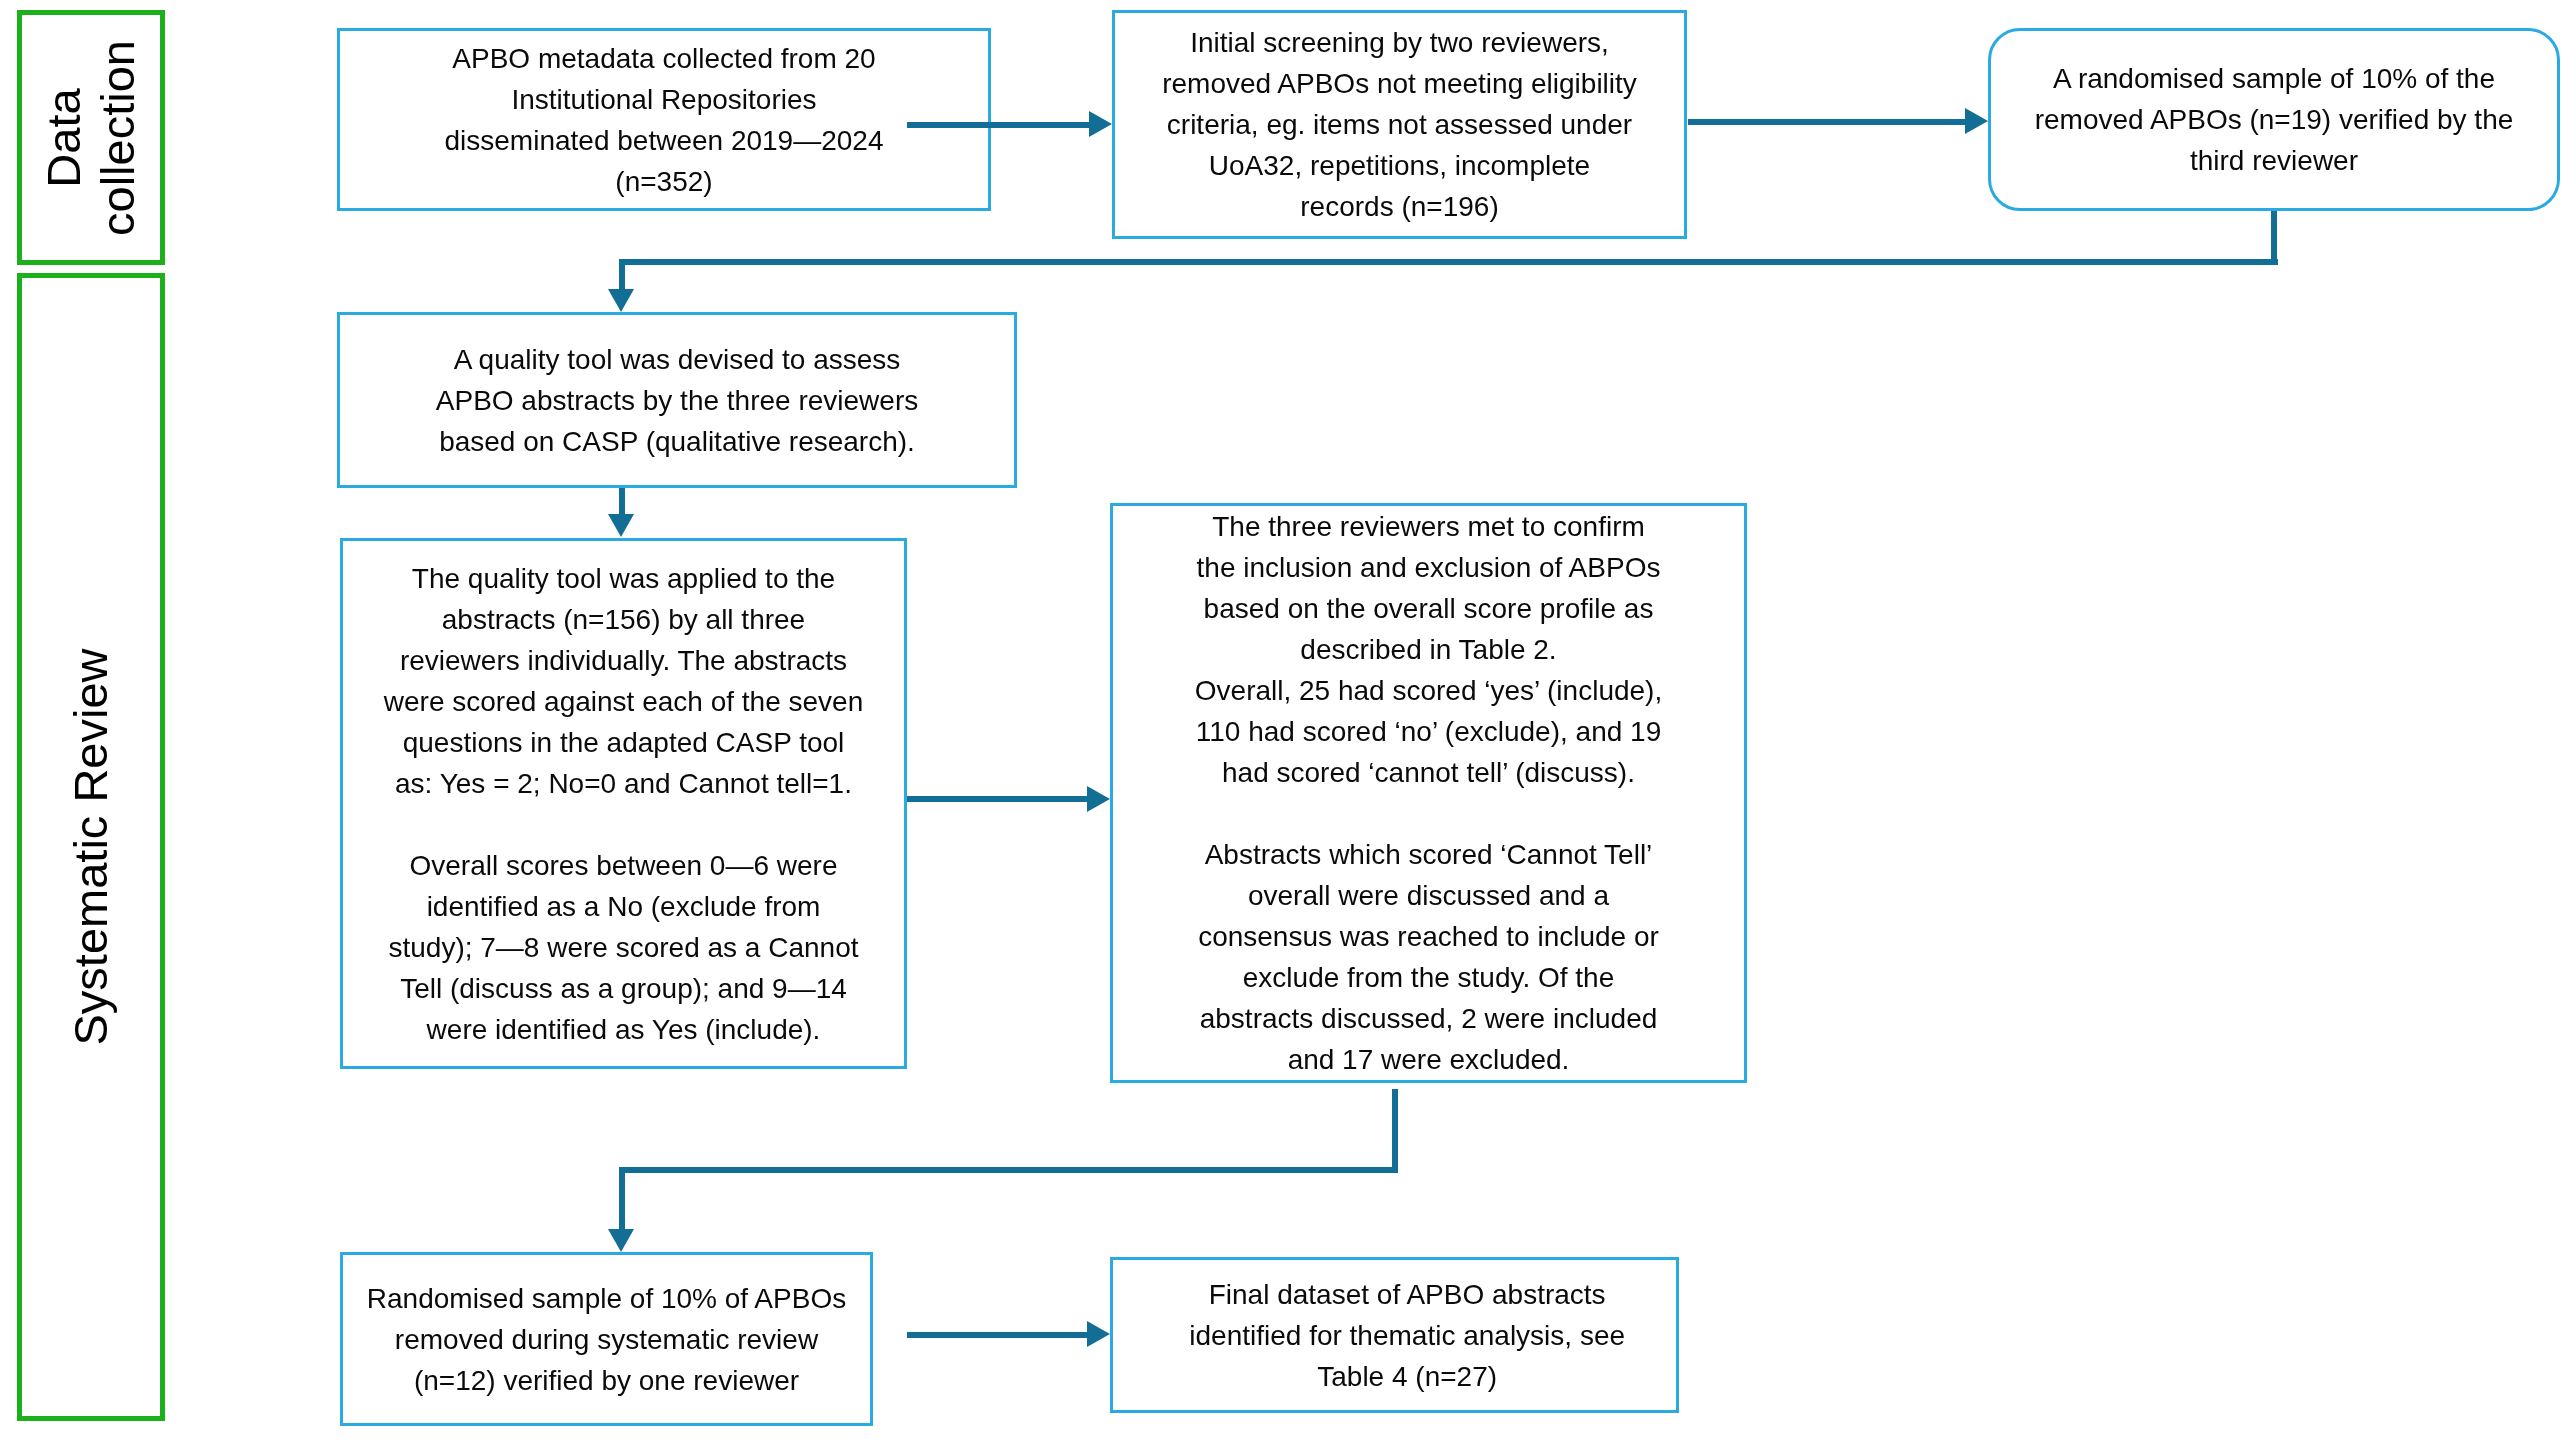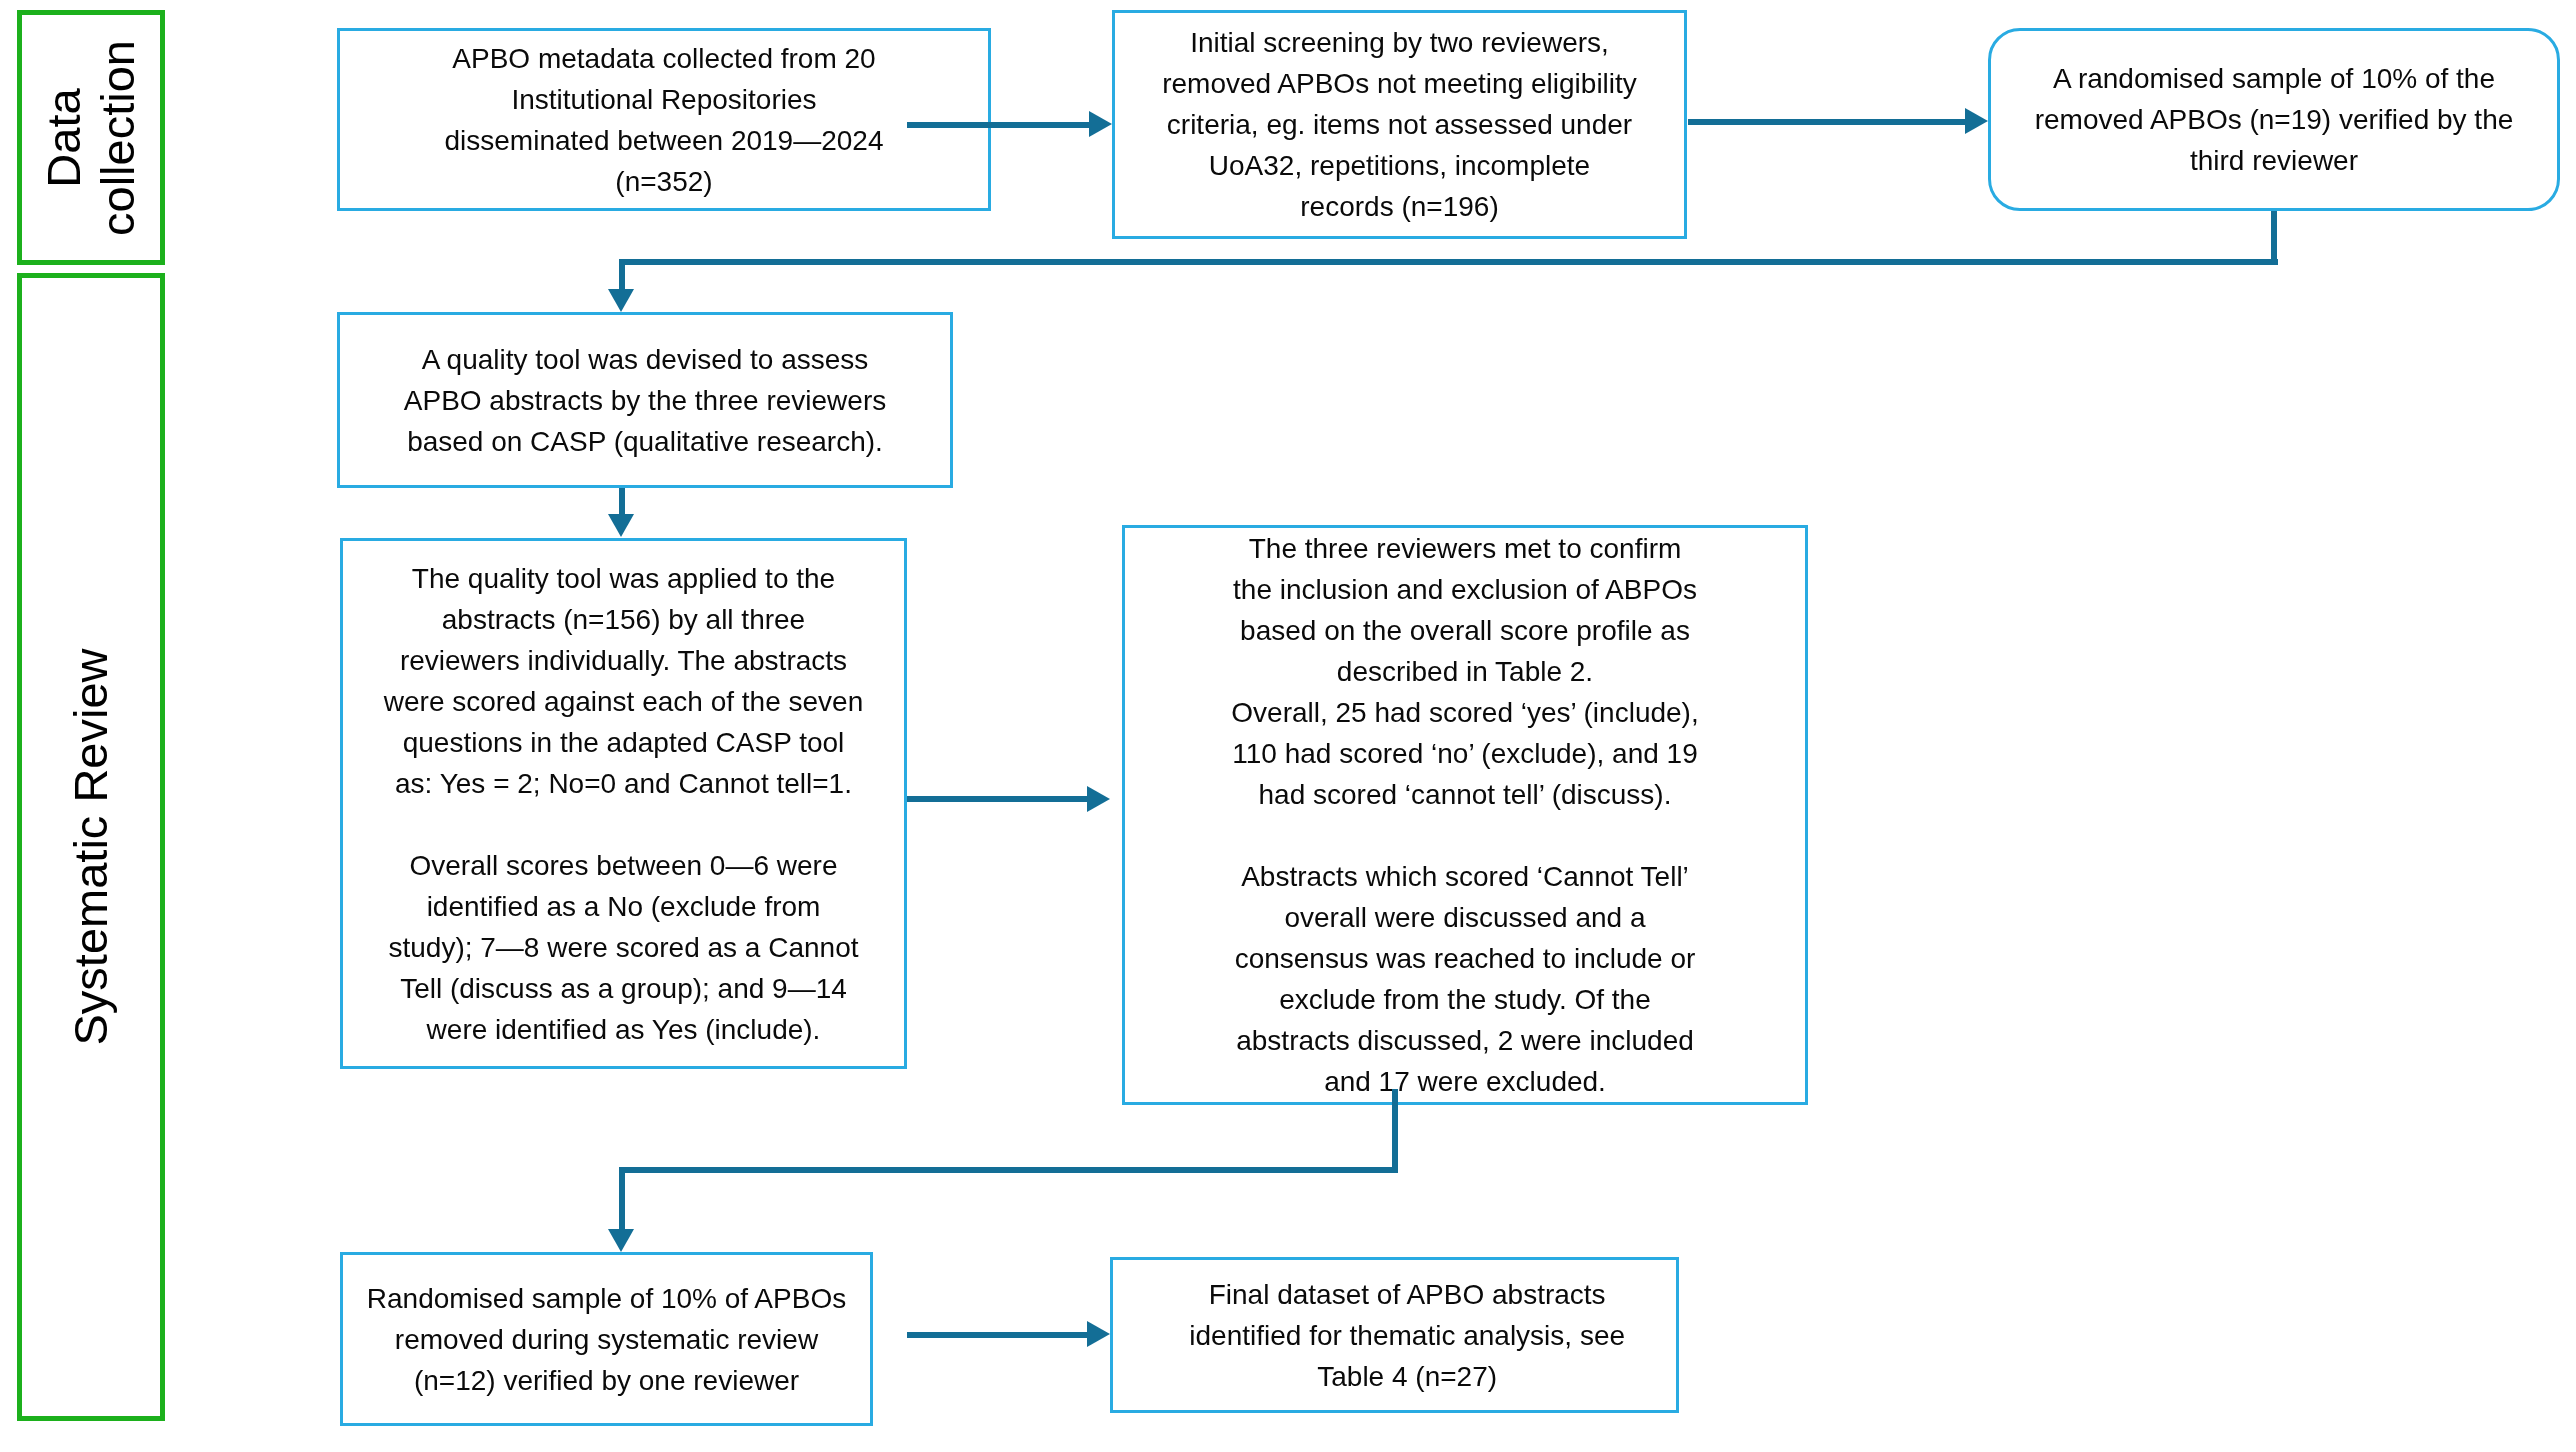--- a/index.html
+++ b/index.html
@@ -80,38 +80,38 @@
   <div class="fbox" style="left:1112px;top:10px;width:575px;height:229px;">Initial screening by two reviewers,
 removed APBOs not meeting eligibility
 criteria, eg. items not assessed under
 UoA32, repetitions, incomplete
 records (n=196)</div>
 
   <div class="fbox" style="left:1988px;top:28px;width:572px;height:183px;border-radius:32px;">A randomised sample of 10% of the
 removed APBOs (n=19) verified by the
 third reviewer</div>
 
-  <div class="fbox" style="left:337px;top:312px;width:616px;height:176px;">A quality tool was devised to assess
+  <div class="fbox" style="left:337px;top:312px;width:680px;height:176px;">A quality tool was devised to assess
 APBO abstracts by the three reviewers
 based on CASP (qualitative research).</div>
 
   <div class="fbox" style="left:340px;top:538px;width:567px;height:531px;">The quality tool was applied to the
 abstracts (n=156) by all three
 reviewers individually. The abstracts
 were scored against each of the seven
 questions in the adapted CASP tool
 as: Yes = 2; No=0 and Cannot tell=1.
 
 Overall scores between 0—6 were
 identified as a No (exclude from
 study); 7—8 were scored as a Cannot
 Tell (discuss as a group); and 9—14
 were identified as Yes (include).</div>
 
-  <div class="fbox" style="left:1110px;top:525px;width:686px;height:580px;margin-left:12px;">The three reviewers met to confirm
+  <div class="fbox" style="left:1110px;top:503px;width:637px;height:580px;">The three reviewers met to confirm
 the inclusion and exclusion of ABPOs
 based on the overall score profile as
 described in Table 2.
 Overall, 25 had scored ‘yes’ (include),
 110 had scored ‘no’ (exclude), and 19
 had scored ‘cannot tell’ (discuss).
 
 Abstracts which scored ‘Cannot Tell’
 overall were discussed and a
 consensus was reached to include or

